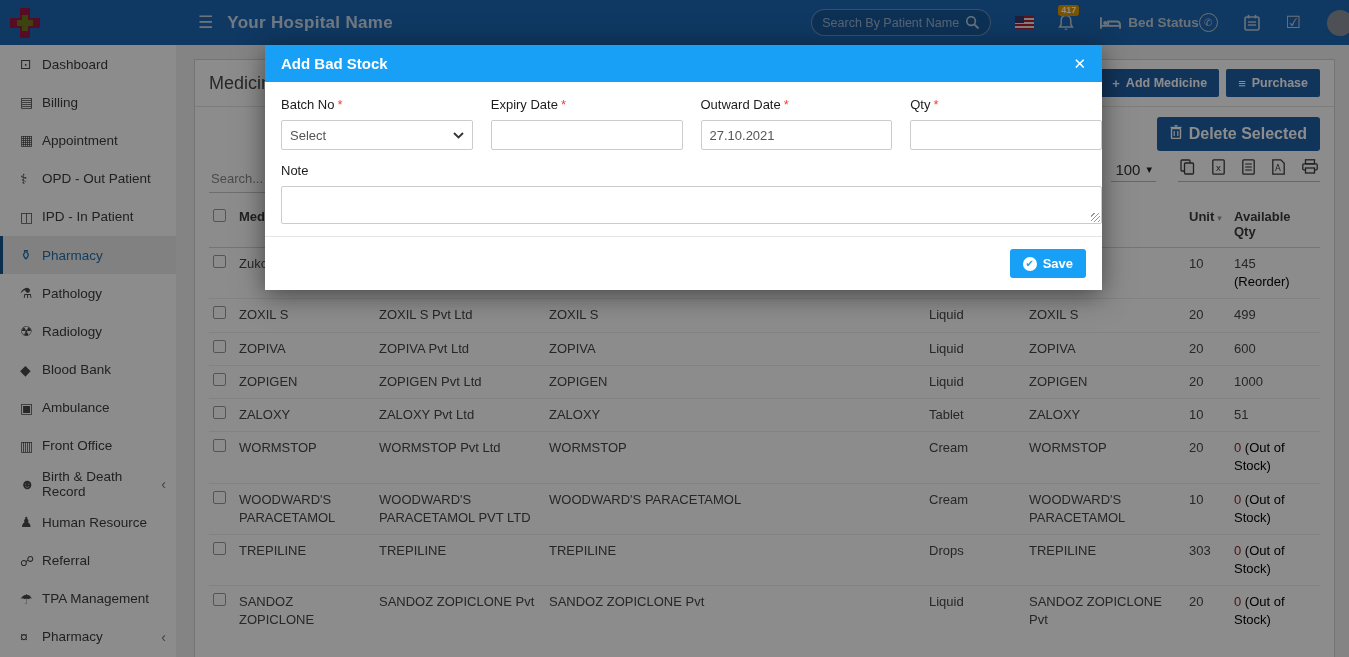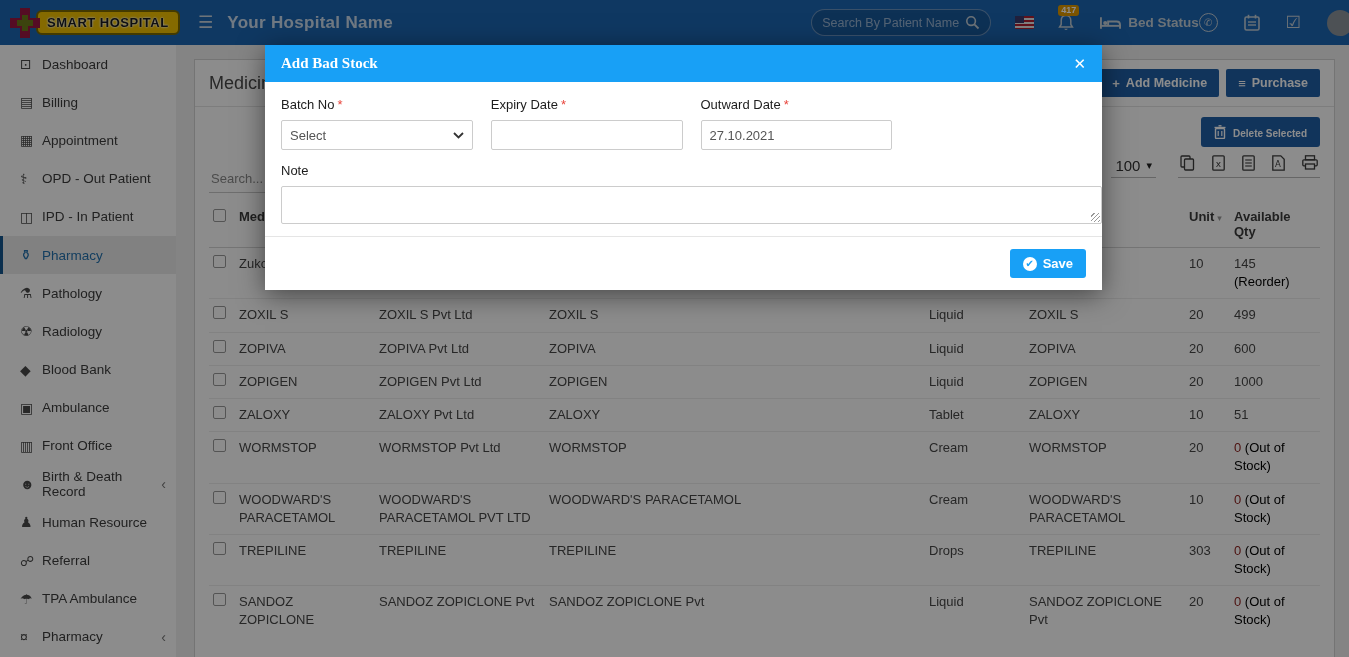--- a/index.html
+++ b/index.html
@@ -62,22 +62,22 @@
     font-family:inherit; cursor:pointer; }
   .capsule-icon { width:13px; height:6px; background:linear-gradient(90deg,#fff 0 50%,rgba(255,255,255,.5) 50%);
     border-radius:3px; transform:rotate(-20deg); }
   .b-ic { font-size:13px; line-height:1; }
   .card-body { padding:10px 14px 0 14px; }
   .controls { display:flex; align-items:flex-start; }
   .tbl-search { width:170px; border:0; border-bottom:1px solid #c9c9c9; outline:none;
     font-size:13px; color:#555; padding:6px 2px; margin-top:48px; font-family:inherit; background:transparent; }
   .tbl-search::placeholder { color:#8a8a8a; }
   .right-controls { margin-left:auto; display:flex; flex-direction:column; align-items:flex-end; }
-  .delete-btn { display:flex; align-items:flex-end; gap:7px; background:#1f5fa7; color:#fff; border:0;
-    border-radius:3px; font-size:10px; font-weight:bold; padding:8px 13px; font-family:inherit; cursor:pointer; }
+  .delete-btn { display:flex; align-items:flex-start; gap:7px; background:#1f5fa7; color:#fff; border:0;
+    border-radius:3px; font-size:16px; font-weight:bold; padding:8px 13px; font-family:inherit; cursor:pointer; }
   .export-row { display:flex; align-items:center; gap:22px; margin-top:6px; }
   .page-size { display:flex; align-items:center; gap:6px; font-size:15px; color:#333;
     border-bottom:1px solid #bbb; padding:3px 4px; cursor:pointer; }
   .page-size .caret { font-size:11px; color:#222; }
   .exports { display:flex; gap:17px; border-bottom:1px solid #bbb; padding:2px 2px 6px 2px; }
   .exports .exp { cursor:pointer; color:#3d3d3d; display:inline-flex; }
 
   
   table { width:100%; border-collapse:collapse; table-layout:fixed; margin-top:10px; }
   th { text-align:left; font-size:13px; color:#3b3b3b; padding:6px 8px 8px 4px; vertical-align:top;
@@ -91,21 +91,21 @@
   .chk { width:13px; height:13px; border:1px solid #9a9a9a; border-radius:2px; background:#fff;
     display:inline-block; cursor:pointer; }
   .qty-red { color:#8e2320; }
   .note-red { color:#000000; }
 
   
   .dim { position:absolute; inset:0; background:rgba(0,0,0,.45); z-index:40; }
   .modal { position:absolute; left:265px; top:45px; width:837px; z-index:50; background:#fff;
     box-shadow:0 5px 25px rgba(0,0,0,.5); }
   .modal-head { height:37px; background:#18a0f6; display:flex; align-items:center; padding:0 16px; }
-  .modal-title { color:#fff; font-size:15px; font-weight:bold;font-family:Liberation Serif, serif; }
+  .modal-title { color:#fff; font-size:15px; font-weight:bold; }
   .modal-close { margin-left:auto; color:#fff; font-weight:bold; font-size:15px; cursor:pointer; }
   .modal-body { padding:15px 0 12px 16px; }
   .fields { display:grid; grid-template-columns:repeat(4,1fr); gap:18px; }
   .field label, .note-label { display:block; font-size:13px; color:#1d1d1d; margin-bottom:8px; }
   .req { color:#e8453c; margin-left:3px; }
   .f-input { width:100%; height:30px; border:1px solid #ccc; border-radius:2px; font-size:13px;
     color:#555; padding:0 8px; outline:none; font-family:inherit; background:#fff; }
   .f-select { display:flex; align-items:center; width:100%; height:30px; border:1px solid #ccc;
     border-radius:2px; font-size:13px; color:#555; padding:0 8px; cursor:pointer; background:#fff; }
   .f-select .sel-chev { margin-left:auto; color:#333; font-size:11px; font-weight:bold; }
@@ -125,21 +125,20 @@
 </head>
 <body>
 
 <div class="stage">
 
   <header class="top-header">
     <div class="logo">
       <span class="cross">
           <span class="cross-inner"></span>
         </span>
-      <span class="logo-badge">SMART HOSPITAL</span>
     </div>
     <span class="menu-toggle">☰</span>
     <span class="hosp-name">Your Hospital Name</span>
     <div class="h-spacer"></div>
     <div class="h-search">
       <input placeholder="Search By Patient Name" style="">
       <span class="h-ic">
         <svg width="15" height="15" viewBox="0 0 16 16">
             <circle cx="6.5" cy="6.5" r="4.6" fill="none" stroke="#c3cfd9" stroke-width="1.7"></circle>
             <line x1="10" y1="10" x2="14.4" y2="14.4" stroke="#c3cfd9" stroke-width="1.9"></line>
@@ -231,21 +230,21 @@
         <div class="side-item">
           <span class="s-ic">♟</span>
           <span>Human Resource</span>
         </div>
         <div class="side-item">
           <span class="s-ic">☍</span>
           <span>Referral</span>
         </div>
         <div class="side-item">
           <span class="s-ic">☂</span>
-          <span>TPA Ambulance</span>
+          <span>TPA Management</span>
         </div>
         <div class="side-item">
           <span class="s-ic">¤</span>
           <span>Pharmacy</span>
           <span class="s-chev">‹</span>
         </div>
       </div>
   </aside>
 
   <main class="content">
@@ -465,20 +464,24 @@
           </div>
         </div>
         <div class="field">
           <label><span>Expiry Date</span><span class="req">*</span></label>
           <input class="f-input" value="" style="">
         </div>
         <div class="field">
           <label><span>Outward Date</span><span class="req">*</span></label>
           <input class="f-input" value="27.10.2021" style="">
         </div>
+        <div class="field">
+          <label><span>Qty</span><span class="req">*</span></label>
+          <input class="f-input" value="" style="">
+        </div>
       </div>
       <div class="note-wrap">
         <label class="note-label">Note</label>
         <textarea class="f-area" style=""></textarea>
         <span class="resize-grip"></span>
       </div>
     </div>
     <div class="modal-foot">
       <button class="save-btn">
         <span class="chk-circle">✔</span>

